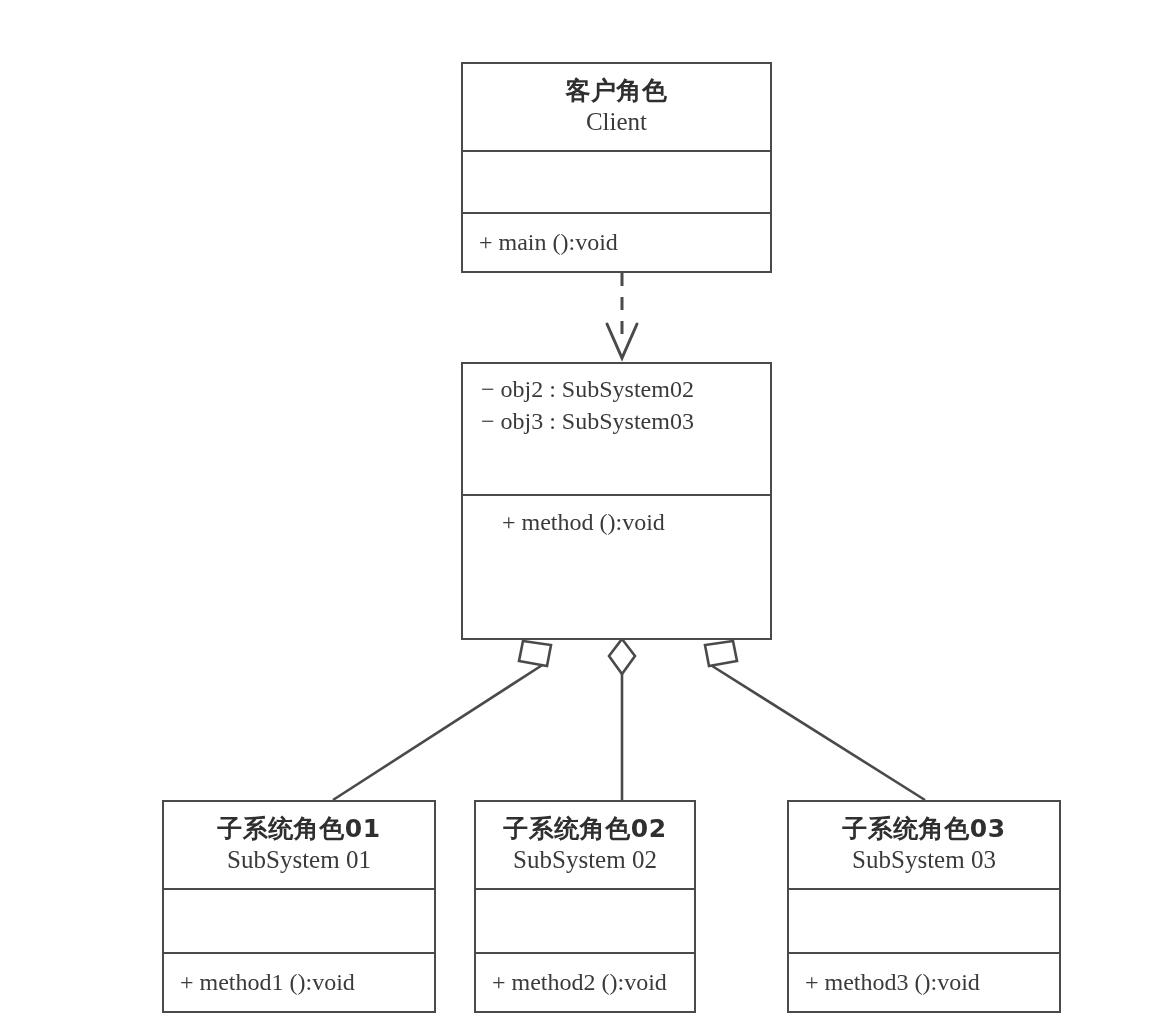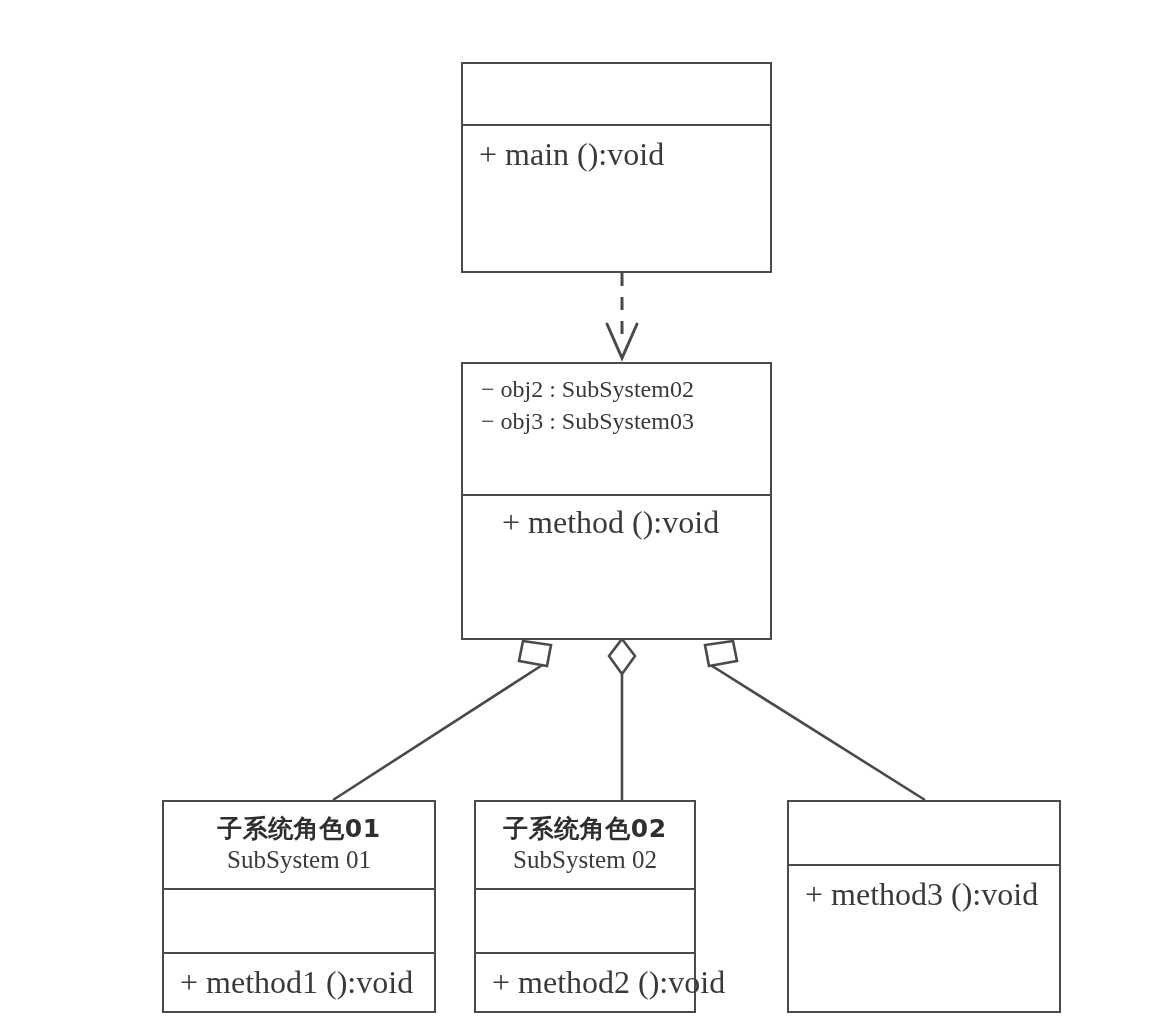--- a/index.html
+++ b/index.html
@@ -67,21 +67,21 @@
     font-size: 24px;
     color: #3a3a3a;
     padding-left: 16px;
     line-height: 1.35;
     white-space: nowrap;
   }
   .member.attr {
     padding-left: 18px;
   }
   .op-line {
-    font-size: 32px;
+    font-size: 24px;
     color: #3a3a3a;
     padding-left: 16px;
     white-space: nowrap;
   }
 </style>
 </head>
 <body>
 
 <div id="canvas">
 
@@ -102,20 +102,24 @@
       <polygon points="622,639 635,656 622,674 609,656" fill="#ffffff" stroke="#4a4a4a" stroke-width="2.6" stroke-linejoin="miter"></polygon>
     </g>
 
     <g>
       <line x1="709" y1="664" x2="925" y2="800" stroke="#4a4a4a" stroke-width="2.6"></line>
       <polygon points="733,641 705,645 709,666 737,661" fill="#ffffff" stroke="#4a4a4a" stroke-width="2.6" stroke-linejoin="miter"></polygon>
     </g>
   </svg>
 
   <div class="uml-class" style="left:461px; top:62px; width:311px; height:211px;">
+    <div class="compartment comp-name" style="height:88px;">
+      <div class="cn-cn">客户角色</div>
+      <div class="cn-en">Client</div>
+    </div>
     <div class="compartment comp-attrs" style="height:62px;"></div>
     <div class="compartment comp-ops" style="height:57px;">
       <div class="op-line">+ main ():void</div>
     </div>
   </div>
 
   <div class="uml-class" style="left:461px; top:362px; width:311px; height:278px;">
     <div class="compartment comp-attrs" style="height:132px; padding-top:9px;">
       <div class="member attr">− obj2 : SubSystem02</div>
       <div class="member attr">− obj3 : SubSystem03</div>
@@ -141,19 +145,23 @@
       <div class="cn-cn">子系统角色02</div>
       <div class="cn-en">SubSystem 02</div>
     </div>
     <div class="compartment comp-attrs" style="height:64px;"></div>
     <div class="compartment comp-ops" style="height:57px;">
       <div class="op-line">+ method2 ():void</div>
     </div>
   </div>
 
   <div class="uml-class" style="left:787px; top:800px; width:274px; height:213px;">
+    <div class="compartment comp-name" style="height:88px;">
+      <div class="cn-cn">子系统角色03</div>
+      <div class="cn-en">SubSystem 03</div>
+    </div>
     <div class="compartment comp-attrs" style="height:64px;"></div>
     <div class="compartment comp-ops" style="height:57px;">
       <div class="op-line">+ method3 ():void</div>
     </div>
   </div>
 
 </div>
 
 </body></html>

